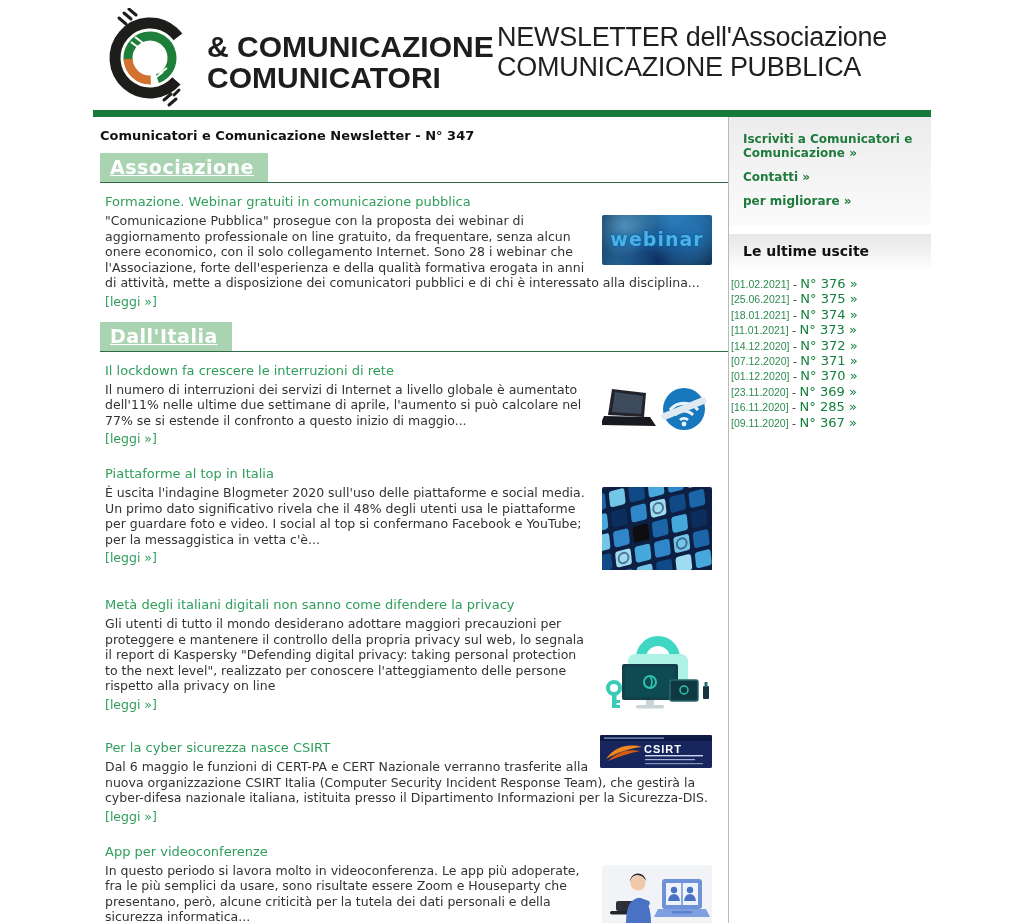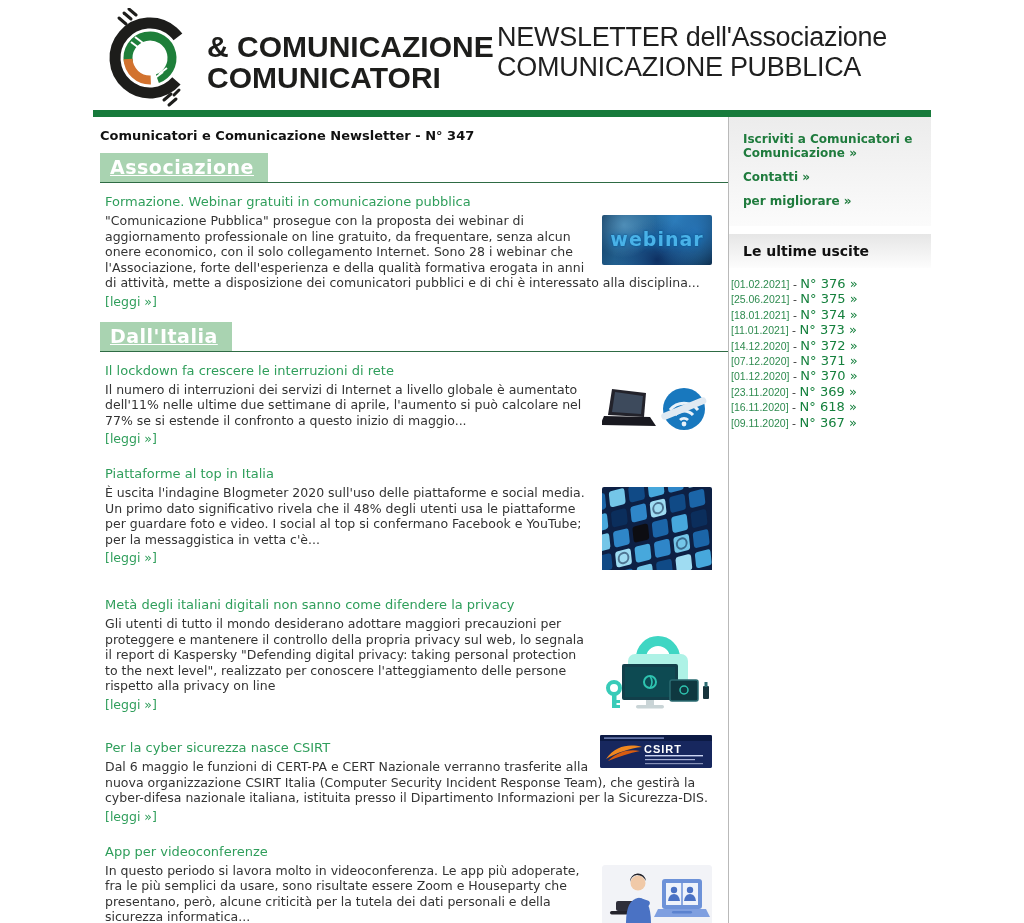--- a/index.html
+++ b/index.html
@@ -292,19 +292,19 @@
       <div class="side-head">Le ultime uscite</div>
       <ul class="issues">
         <li><span class="issue-date">[01.02.2021]</span><span class="issue-sep"> - </span><a class="issue-num">N° 376 »</a></li>
         <li><span class="issue-date">[25.06.2021]</span><span class="issue-sep"> - </span><a class="issue-num">N° 375 »</a></li>
         <li><span class="issue-date">[18.01.2021]</span><span class="issue-sep"> - </span><a class="issue-num">N° 374 »</a></li>
         <li><span class="issue-date">[11.01.2021]</span><span class="issue-sep"> - </span><a class="issue-num">N° 373 »</a></li>
         <li><span class="issue-date">[14.12.2020]</span><span class="issue-sep"> - </span><a class="issue-num">N° 372 »</a></li>
         <li><span class="issue-date">[07.12.2020]</span><span class="issue-sep"> - </span><a class="issue-num">N° 371 »</a></li>
         <li><span class="issue-date">[01.12.2020]</span><span class="issue-sep"> - </span><a class="issue-num">N° 370 »</a></li>
         <li><span class="issue-date">[23.11.2020]</span><span class="issue-sep"> - </span><a class="issue-num">N° 369 »</a></li>
-        <li><span class="issue-date">[16.11.2020]</span><span class="issue-sep"> - </span><a class="issue-num">N° 618 »</a></li>
+        <li><span class="issue-date">[16.11.2020]</span><span class="issue-sep"> - </span><a class="issue-num">N° 285 »</a></li>
         <li><span class="issue-date">[09.11.2020]</span><span class="issue-sep"> - </span><a class="issue-num">N° 367 »</a></li>
       </ul>
     </aside>
   </div>
 
 </div>
 
 </body></html>

